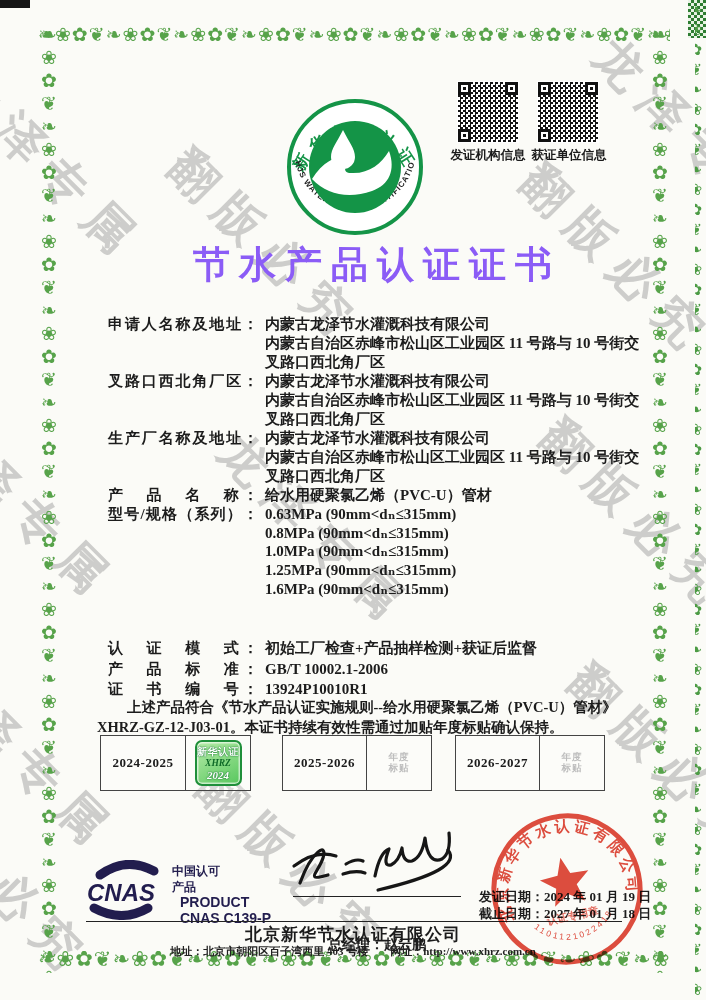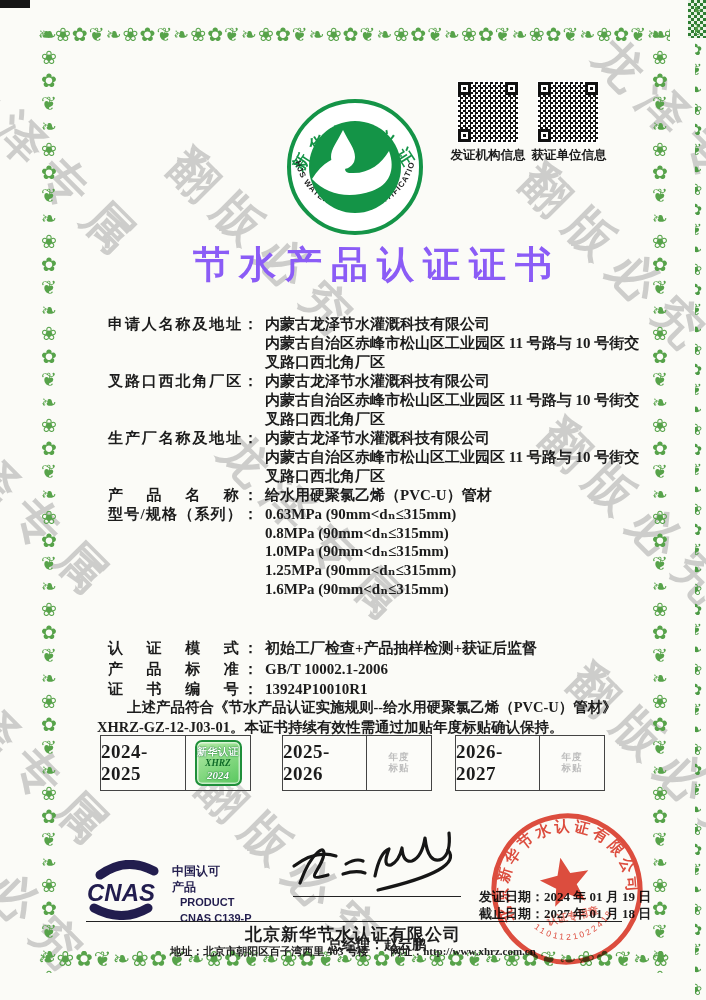--- a/index.html
+++ b/index.html
@@ -42,34 +42,34 @@
   .val div{line-height:19px;white-space:nowrap;}
   .g1{top:315px}.g2{top:372px}.g3{top:429px}.g4{top:486px}.g5{top:505px}
   .g5 .val div{line-height:18.7px;}
   .g6{top:611px}.g7{top:639px}.g8{top:660px}.g9{top:680px}
   .statement{position:absolute;left:97px;top:698px;width:545px;z-index:3;font-size:14.5px;font-weight:700;}
   .statement div{line-height:19.5px;white-space:nowrap;}
   .statement .s1{text-indent:30px;}
   
   .vbox{position:absolute;top:735px;height:56px;border:1.5px solid #444;display:flex;z-index:3;background:rgba(255,255,255,0.25);box-sizing:border-box;}
   .vb1{left:100px;width:151px}.vb2{left:282px;width:150px}.vb3{left:455px;width:150px}
-  .vbox .y{flex:1;display:flex;align-items:center;justify-content:center;font-size:19px;font-weight:700;letter-spacing:.5px;}
+  .vbox .y{flex:1;display:flex;align-items:center;justify-content:center;font-size:13px;font-weight:700;letter-spacing:.5px;}
   .vbox .s{width:64px;border-left:1.5px solid #444;display:flex;align-items:center;justify-content:center;flex:none;}
   .sticker{width:47px;height:46px;border:2px solid #1f8f3a;border-radius:7px;box-sizing:border-box;
            background:linear-gradient(150deg,#b8ecaa,#58c75e);display:flex;flex-direction:column;
            align-items:center;justify-content:center;box-shadow:inset 0 0 0 1.5px rgba(255,255,255,.6);}
   .stk1{font-size:10px;font-weight:700;color:#fff;text-shadow:0 0 2px #157a30,0 0 1px #157a30;letter-spacing:.5px;line-height:12px;}
   .stk2{font-size:9.5px;font-weight:700;font-style:italic;color:#0f6b28;line-height:11px;}
   .stk3{font-size:11px;font-weight:700;font-style:italic;color:#fff;text-shadow:0 0 2px #157a30,0 0 1px #157a30;line-height:12px;}
   .ph{display:flex;flex-direction:column;align-items:flex-end;color:#bdbdbd;font-size:9.5px;letter-spacing:1px;line-height:11px;font-weight:600;}
   
   .cnas-logo{position:absolute;left:84px;top:860px;z-index:3;}
   .cnas-text{position:absolute;left:172px;top:864px;z-index:3;color:#221d4e;font-size:12px;font-weight:700;line-height:15.5px;
              font-family:"Liberation Sans","DejaVu Sans",sans-serif;}
-  .cnas-text .sm{font-size:11px;padding-left:8px;}
+  .cnas-text .sm{font-size:14px;padding-left:8px;}
   .sig-svg{position:absolute;left:280px;top:828px;z-index:3;}
   .sig-line{position:absolute;left:293px;top:896px;width:168px;border-top:1.5px solid #222;z-index:3;}
   .sig-title{position:absolute;left:293px;top:936px;width:168px;text-align:center;font-size:14px;font-weight:700;z-index:3;}
   .long-rule{position:absolute;left:86px;top:921px;width:536px;border-top:1.5px solid #222;z-index:3;}
   .dates{position:absolute;left:479px;top:888px;z-index:3;font-size:13px;font-weight:700;line-height:17px;white-space:nowrap;}
   .company{position:absolute;left:0;right:0;top:923px;text-align:center;font-size:17px;font-weight:700;letter-spacing:1px;z-index:3;}
   .address{position:absolute;left:0;right:0;top:944px;text-align:center;font-size:11px;font-weight:600;color:#222;z-index:3;}
   .stamp{position:absolute;left:486px;top:808px;z-index:4;transform:rotate(-12deg);mix-blend-mode:multiply;opacity:.9;}
 </style>
 </head>

